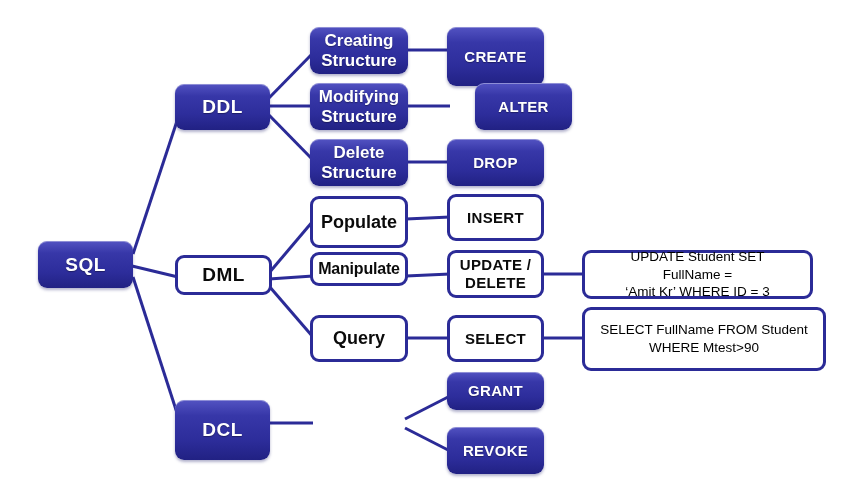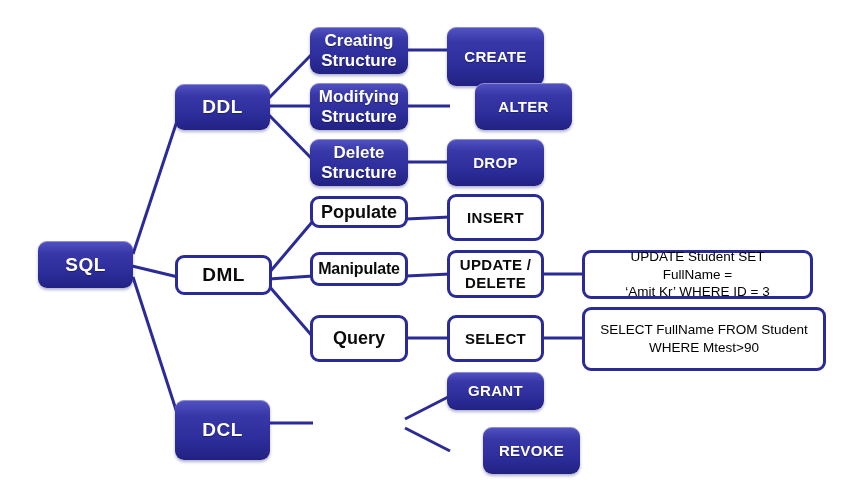--- a/index.html
+++ b/index.html
@@ -43,32 +43,32 @@
   
   .n-sql{left:38px;top:241px;width:95px;height:47px;}
   .n-ddl{left:175px;top:84px;width:95px;height:46px;}
   .n-creating{left:310px;top:27px;width:98px;height:47px;padding:2px;}
   .n-create{left:447px;top:27px;width:97px;height:59px;border-radius:9px;}
   .n-modifying{left:310px;top:83px;width:98px;height:47px;padding:2px;}
   .n-alter{left:447px;top:83px;width:97px;height:47px;margin-left:28px;}
   .n-delete{left:310px;top:139px;width:98px;height:47px;padding:16px;}
   .n-drop{left:447px;top:139px;width:97px;height:47px;}
   .n-dml{left:175px;top:255px;width:97px;height:40px;}
-  .n-populate{left:310px;top:196px;width:98px;height:32px;}
+  .n-populate{left:310px;top:196px;width:98px;height:52px;}
   .n-insert{left:447px;top:194px;width:97px;height:47px;}
   .n-manipulate{left:310px;top:252px;width:98px;height:34px;}
   .n-update-delete{left:447px;top:250px;width:97px;height:48px;padding:2px;}
   .n-update-example{left:582px;top:250px;width:231px;height:49px;padding:19px;}
   .n-query{left:310px;top:315px;width:98px;height:47px;}
   .n-select{left:447px;top:315px;width:97px;height:47px;}
   .n-select-example{left:582px;top:307px;width:244px;height:64px;padding:3px;}
   .n-dcl{left:175px;top:400px;width:95px;height:60px;}
   .n-access{left:310px;top:400px;width:98px;height:47px;}
   .n-grant{left:447px;top:372px;width:97px;height:38px;}
-  .n-revoke{left:447px;top:427px;width:97px;height:47px;margin-left:36px;}
+  .n-revoke{left:447px;top:427px;width:97px;height:47px;}
 </style>
 </head>
 <body>
 
 <div class="stage">
 
   <svg class="wires" viewBox="0 0 856 488" aria-hidden="true">
     <line x1="133" y1="254" x2="178" y2="118"></line>
     <line x1="132" y1="266" x2="178" y2="277"></line>
     <line x1="133" y1="277" x2="178" y2="416"></line>

